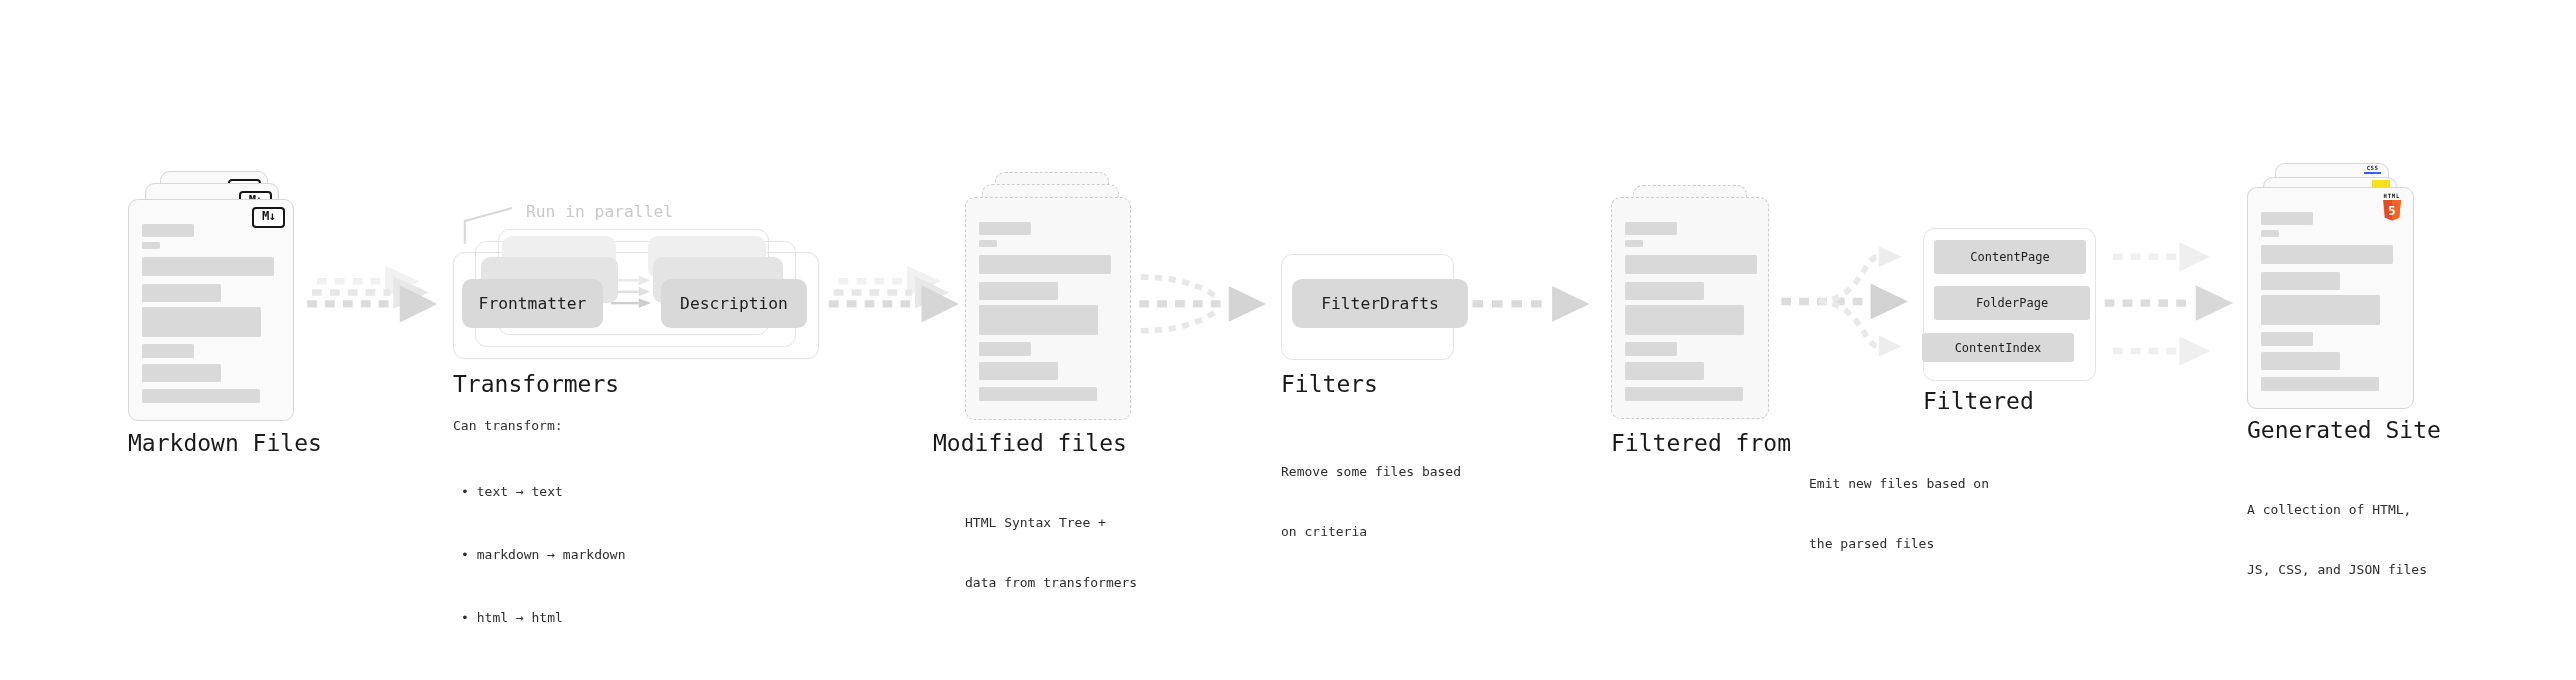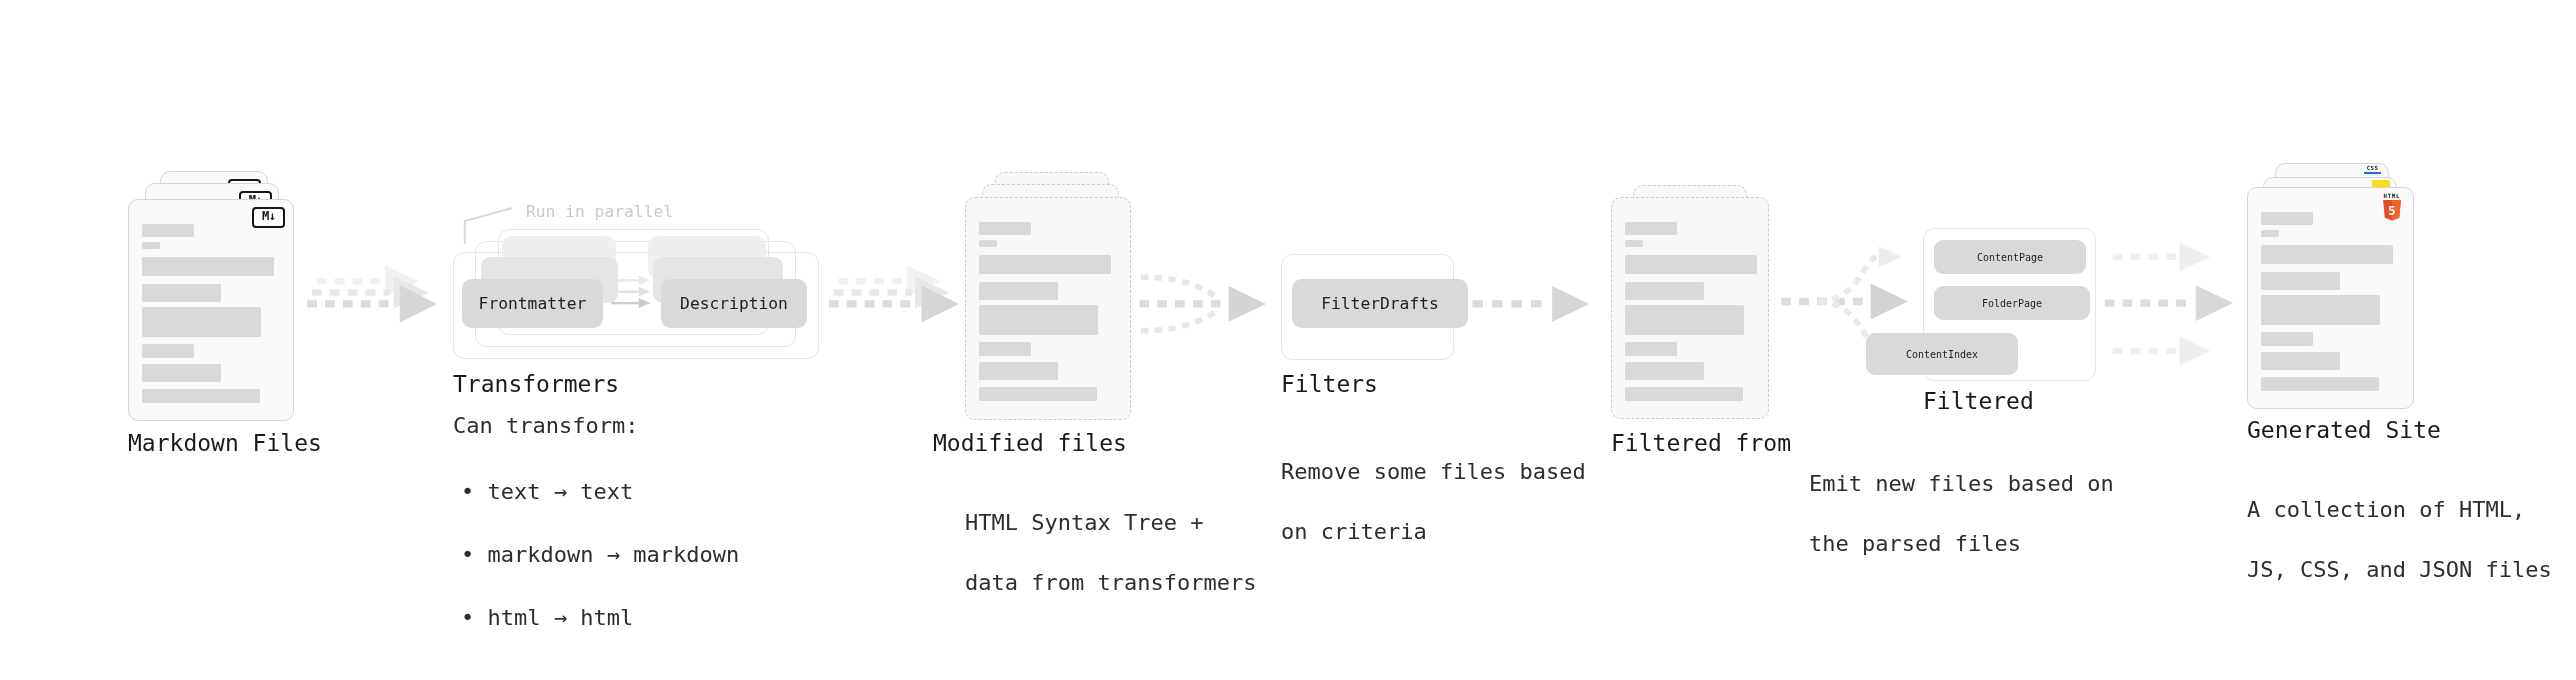--- a/index.html
+++ b/index.html
@@ -9,37 +9,37 @@
   .stage { display:contents; }
 
   .file { position:absolute; background:#fafafa; border:1.6px solid #d6d6d6; border-radius:9.8px; }
   .file.dashed { background:#f8f8f8; border:1.6px dashed #cbcbcb; }
 
   .card { position:absolute; border:1.6px solid #e4e4e4; border-radius:11.4px; background:transparent; }
   .card.filled { background:#ffffff; }
 
   .node { position:absolute; background:#d9d9d9; border-radius:9.8px; display:flex;
           align-items:center; justify-content:center; font-size:16.3px; color:#1e1e1e; }
-  .node.sm { font-size:10px; border-radius:9px; }
+  .node.sm { font-size:12px; border-radius:3px; }
   .ghost { position:absolute; border-radius:9.8px; background:#e4e4e4; }
   .ghost.g2 { background:#efefef; }
 
   .bars { position:absolute; left:0; top:0; right:0; padding:24.4px 0 0 13px; }
   .bar { background:#d9d9d9; border-radius:1.6px; }
   .b1{width:52px;height:12.2px;margin-bottom:5.7px}
   .b2{width:18px;height:6.5px;margin-bottom:8.1px}
   .b3{width:132px;height:19.5px;margin-bottom:7.3px}
   .b4{width:79px;height:18px;margin-bottom:5.7px}
   .b5{width:119px;height:30px;margin-bottom:6.5px}
   .b6{width:52px;height:14px;margin-bottom:5.7px}
   .b7{width:79px;height:18.7px;margin-bottom:6.5px}
   .b8{width:118px;height:14px}
 
   .h { position:absolute; font-size:23px; line-height:24.4px; color:#1a1a1a; white-space:pre; }
-  .t { position:absolute; font-size:22px; line-height:20.3px; color:#2d2d2d; white-space:pre; }
+  .t { position:absolute; font-size:13px; line-height:20.3px; color:#2d2d2d; white-space:pre; }
   .t.bullets { line-height:21px; padding-left:8.1px; }
   .annotation { position:absolute; font-size:16.3px; color:#c9c9c9; white-space:pre; }
 
   .md-badge { position:absolute; top:6.5px; right:6.5px; width:32.5px; height:20.3px; background:#ffffff;
               border:2.4px solid #151515; border-radius:4.1px; color:#151515; font-weight:bold;
               font-size:12.2px; line-height:15.4px; text-align:center; letter-spacing:-0.8px; }
   .md-badge.front { top:7.3px; right:8.1px; }
 
   .js-badge  { position:absolute; top:1.6px; right:6.5px; width:18px; height:9px; background:#f7df1e; }
   .css-badge { position:absolute; top:1.6px; right:6.5px; width:18px; text-align:center; }
@@ -219,21 +219,21 @@
         </div>
     </div>
     <div class="h" style="left:1611px;top:431px">Filtered from</div>
   </div>
 
   
   <div class="stage">
     <div class="card filled" style="left:1923px;top:228px;width:173px;height:153px"></div>
     <div class="node sm" style="left:1934px;top:240px;width:152px;height:34px">ContentPage</div>
     <div class="node sm" style="left:1934px;top:286px;width:156px;height:34px">FolderPage</div>
-    <div class="node sm" style="left:1866px;top:333px;width:152px;height:42px">ContentIndex</div>
+    <div class="node sm" style="left:1922px;top:333px;width:152px;height:29px">ContentIndex</div>
     <div class="h" style="left:1923px;top:389px">Filtered</div>
     <div class="t" style="left:1809px;top:433px">
       <div>Emit new files based on</div>
       <div>the parsed files</div>
     </div>
   </div>
 
   
   <div class="stage">
     <div class="file" style="left:2275px;top:163px;width:114px;height:222px">

